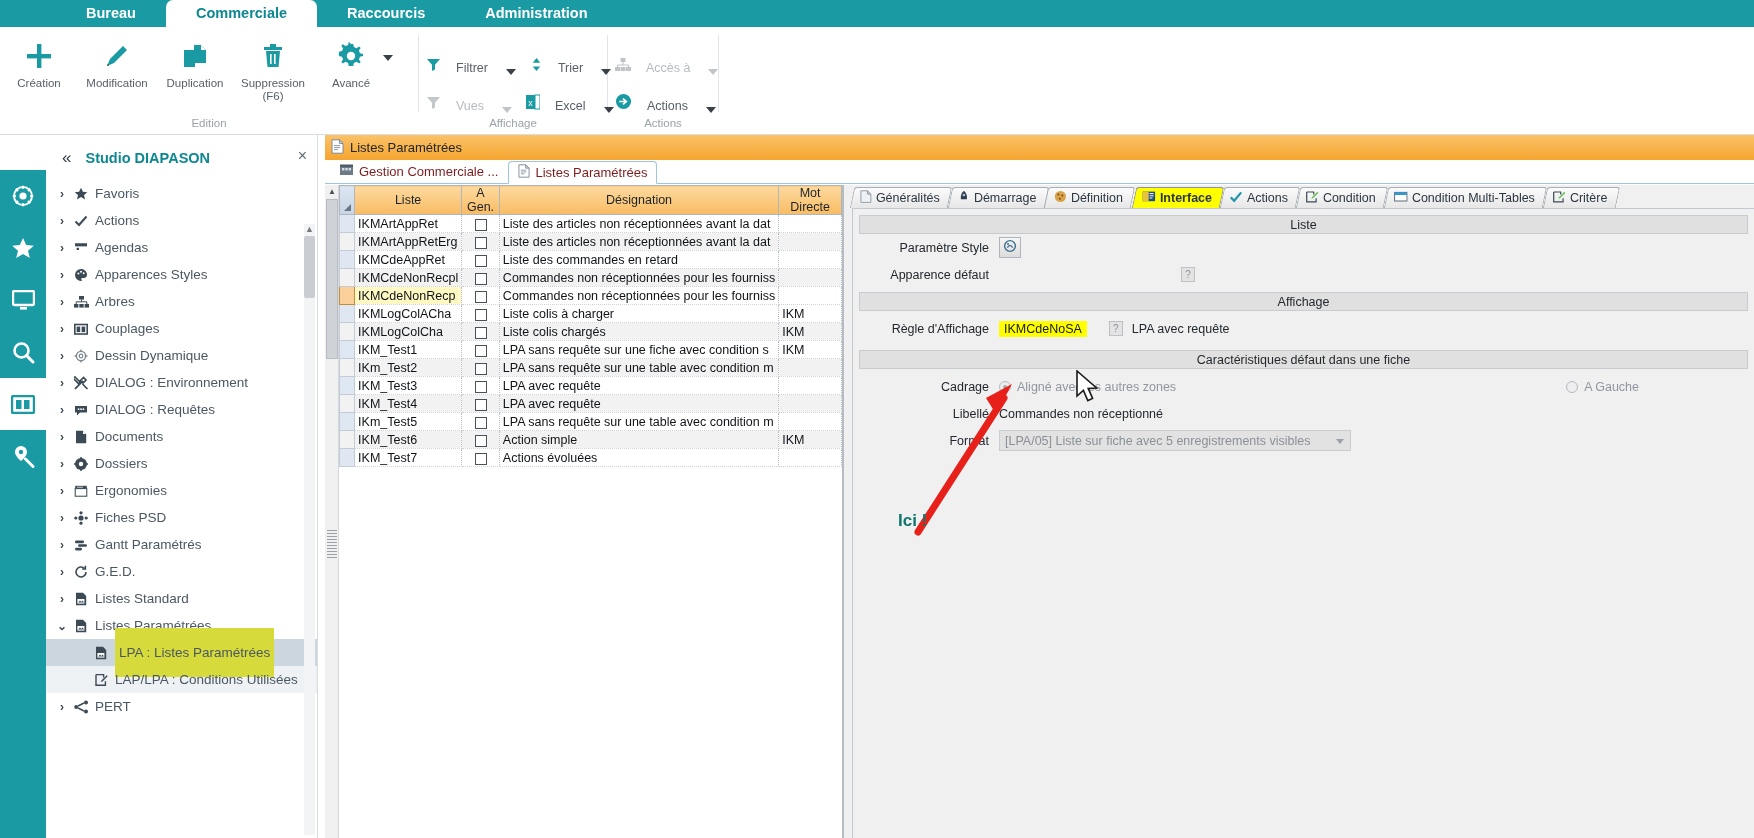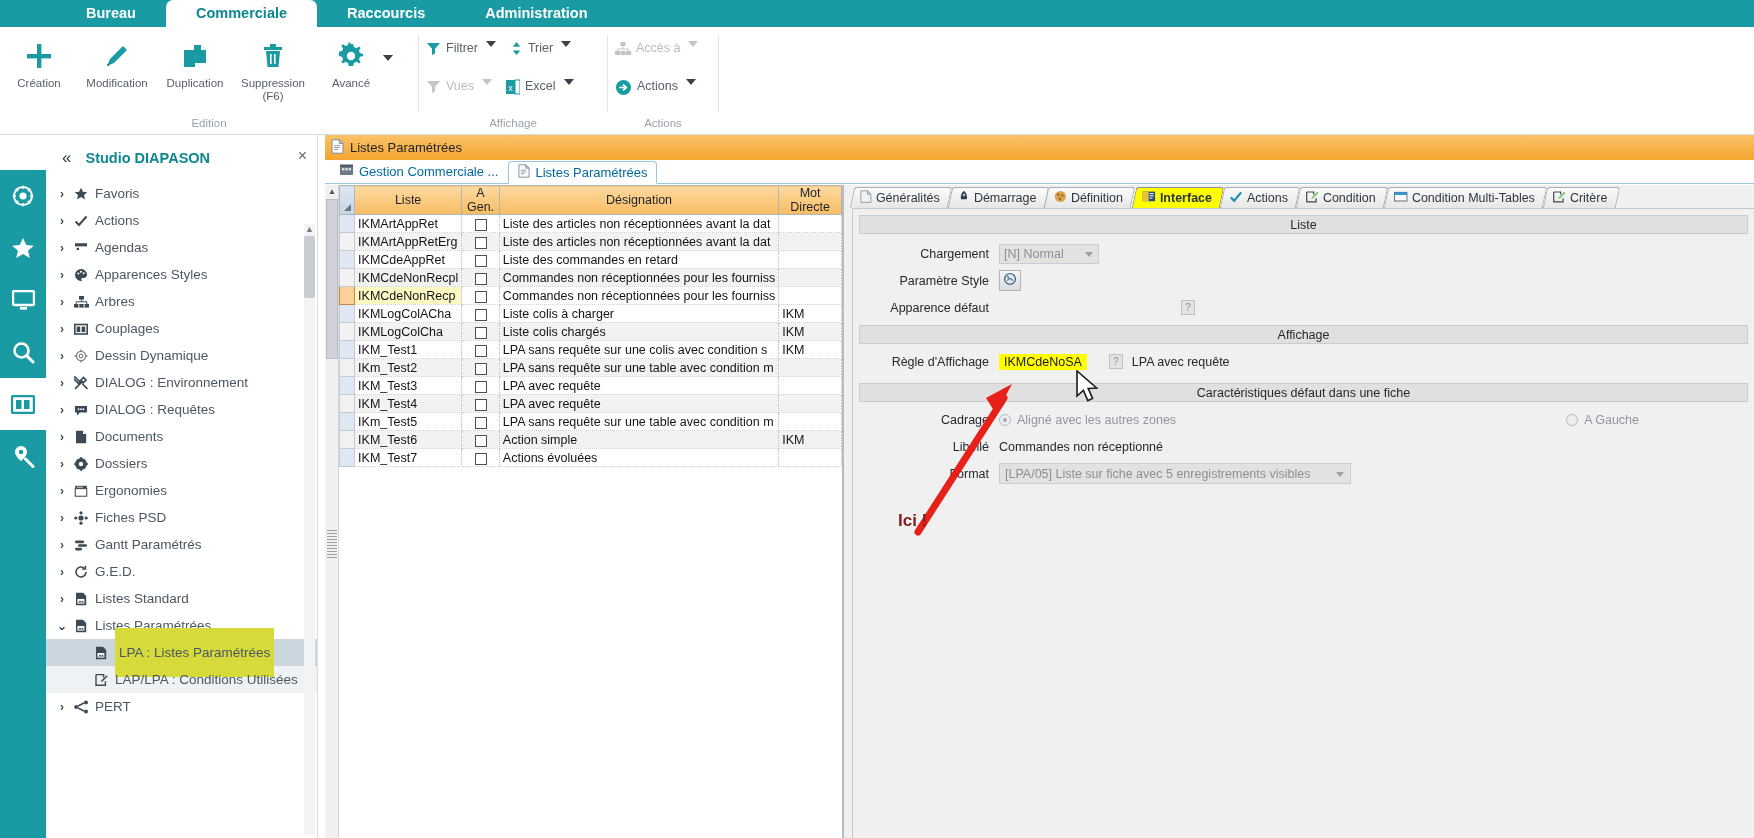--- a/index.html
+++ b/index.html
@@ -46,21 +46,21 @@
   .big-btn{
     width:78px; display:flex; flex-direction:column; align-items:center;
     padding-top:6px; cursor:default;
   }
   .big-btn .lbl{ font-size:11.5px; color:#58606a; margin-top:4px; text-align:center; line-height:13px;}
   .big-ico{ height:34px; display:flex; align-items:center; justify-content:center; color:#1a9ba3;}
 
   .small-col{ display:flex; flex-direction:column; padding-top:6px;}
   .small-row{ display:flex; align-items:center; height:38px;}
   .small-btn{
-    display:flex; align-items:flex-start; gap:5px; padding:0 7px; height:34px; cursor:default;
+    display:flex; align-items:flex-end; gap:15px; padding:0 7px; height:34px; cursor:default;
   }
   .small-btn .lbl{ font-size:12.5px; color:#58606a; white-space:nowrap;}
   .small-btn.dis .lbl{ color:#b7bcc2;}
   .caret{ width:0;height:0;border-left:5px solid transparent;border-right:5px solid transparent;border-top:6px solid #3b4148; margin-left:3px;}
   .caret.dis{ border-top-color:#c0c5ca;}
 
   
   .rail{
     position:absolute; left:0; top:170px; width:46px; height:668px;
     background:#1a9ba3; display:flex; flex-direction:column; align-items:center;
@@ -92,21 +92,21 @@
   .sb-scroll .arrow{ position:absolute; left:0; width:11px; height:11px; color:#767b81; font-size:9px; text-align:center; line-height:11px;}
 
   
   .doc{ position:absolute; left:325px; top:135px; right:0; bottom:0; background:#ffffff;}
   .doc-title{
     height:25px; background:#f8b14a; display:flex; align-items:center; padding-left:6px;
     background:linear-gradient(to bottom,#fbc268,#f5a52f);
   }
   .doc-title .t{ font-size:13px; color:#20262c; margin-left:6px;}
   .doc-tabs{ height:24px; background:#ffffff; display:flex; align-items:flex-end; border-bottom:1px solid #9bc5e0; padding-left:4px;}
-  .dtab{ display:flex; align-items:center; gap:5px; height:23px; padding:0 9px; font-size:13px; color:#0369a1; cursor:default; border:1px solid transparent;}
+  .dtab{ display:flex; align-items:center; gap:5px; height:23px; padding:0 9px; font-size:13px; color:#7f1d1d; cursor:default; border:1px solid transparent;}
   .dtab.active{ background:#ffffff; border:1px solid #9bc5e0; border-bottom:1px solid #ffffff; border-top-left-radius:4px; border-top-right-radius:4px; position:relative; top:1px;}
 
   .split{ position:absolute; left:0; top:50px; right:0; bottom:0; display:flex;}
   .grid-pane{ width:518px; border-right:1px solid #b5bcc4; background:#ffffff; position:relative;}
   .gp-scroll{ position:absolute; left:0; top:0; width:14px; height:100%; background:#f0f0f0; border-right:1px solid #d5d8dc;}
   .gp-scroll .up{ width:14px; height:14px; text-align:center; font-size:8px; line-height:14px; color:#4a5059;}
   .gp-scroll .thumb{ position:absolute; top:14px; left:1px; width:12px; height:160px; background:#cfd3d8; border:1px solid #b9bdc3;}
   .gp-scroll .grip{ position:absolute; top:345px; left:2px; width:10px; height:28px;
     background:repeating-linear-gradient(to bottom,#9aa0a7 0 1px,transparent 1px 3px);}
 
@@ -157,21 +157,21 @@
   .radio{ width:12px; height:12px; border:1px solid #b5bac0; border-radius:50%; background:#eeeeee; display:inline-block; position:relative; margin-right:6px;}
   .radio.on::after{ content:""; position:absolute; left:3px; top:3px; width:4px; height:4px; background:#a4a9af; border-radius:50%;}
   .radio-lbl{ color:#9096a0;}
   .btn-sq{ width:22px; height:21px; border:1px solid #b0b5bb; background:linear-gradient(to bottom,#f6f6f6,#dcdcdc); display:flex; align-items:center; justify-content:center; color:#3b6d8f; font-size:13px;}
   .help-sq{ width:14px; height:15px; border:1px solid #bdc1c6; background:#e3e3e3; color:#8e9399; font-size:10px; display:flex; align-items:center; justify-content:center;}
   .yellow-val{ background:#ffff00; padding:1px 5px; font-size:12.5px; color:#16191d;}
   .fmt-dis{ width:352px; height:21px; background:#e2e2e2; border:1px solid #c9cdd2; color:#8b9097; display:flex; align-items:center; padding:0 5px; font-size:12.5px; position:relative;}
   .fmt-dis .cv{ position:absolute; right:6px; top:8px; width:0;height:0;border-left:4px solid transparent;border-right:4px solid transparent;border-top:5px solid #9aa0a7;}
 
   
-  .annot-label{ position:absolute; font-size:17px; font-weight:bold; color:#7f1d1d; font-family:"Liberation Sans", sans-serif;}
+  .annot-label{ position:absolute; font-size:17px; font-weight:bold; color:#0f766e; font-family:"Liberation Sans", sans-serif;}
   .cursor{ position:absolute; pointer-events:none; }
 </style>
 </head>
 <body>
 
 <div class="ribbon-tabbar">
   <div class="rib-tab-spacer"></div>
   <div class="rib-tab">Bureau</div>
   <div class="rib-tab active">Commerciale</div>
   <div class="rib-tab">Raccourcis</div>
@@ -742,21 +742,21 @@
             <td class="rowhdr"></td>
             <td class="liste">IKMLogColCha</td>
             <td class="agen"><span class="cbx"></span></td>
             <td class="desig">Liste colis chargés</td>
             <td class="motd">IKM</td>
           </tr>
           <tr>
             <td class="rowhdr"></td>
             <td class="liste">IKM_Test1</td>
             <td class="agen"><span class="cbx"></span></td>
-            <td class="desig">LPA sans requête sur une colis avec condition s</td>
+            <td class="desig">LPA sans requête sur une fiche avec condition s</td>
             <td class="motd">IKM</td>
           </tr>
           <tr class="alt">
             <td class="rowhdr"></td>
             <td class="liste">IKm_Test2</td>
             <td class="agen"><span class="cbx"></span></td>
             <td class="desig">LPA sans requête sur une table avec condition m</td>
             <td class="motd"></td>
           </tr>
           <tr>
@@ -858,29 +858,20 @@
                 <path d="M11.4 1.8 l1.1 1.1 -5.4 5.4 -1.6 .5 .5-1.6z" fill="#6bbf59"></path>
               </svg></span>
           <span>Critère</span>
         </div>
       </div>
 
       <div class="prop-body">
 
         <div class="section-bar">Liste</div>
 
-        <div class="frow" style="margin-top:6px;">
-          <div class="flabel">Chargement</div>
-          <div class="fvalue">
-            <div class="sel-dis">
-              <span>[N] Normal</span>
-              <span class="cv"></span>
-            </div>
-          </div>
-        </div>
 
 
         <div class="frow">
           <div class="flabel">Paramètre Style</div>
           <div class="fvalue">
             <div class="btn-sq">
               <span>
                 <svg width="14" height="14" viewBox="0 0 14 14">
                     <circle cx="7" cy="7" r="5.4" fill="none" stroke="#3b6d8f" stroke-width="1.4"></circle>
                     <path d="M4.4 8.6 c1.6-3 3.6-3 5.2 0" fill="none" stroke="#3b6d8f" stroke-width="1.3"></path>

